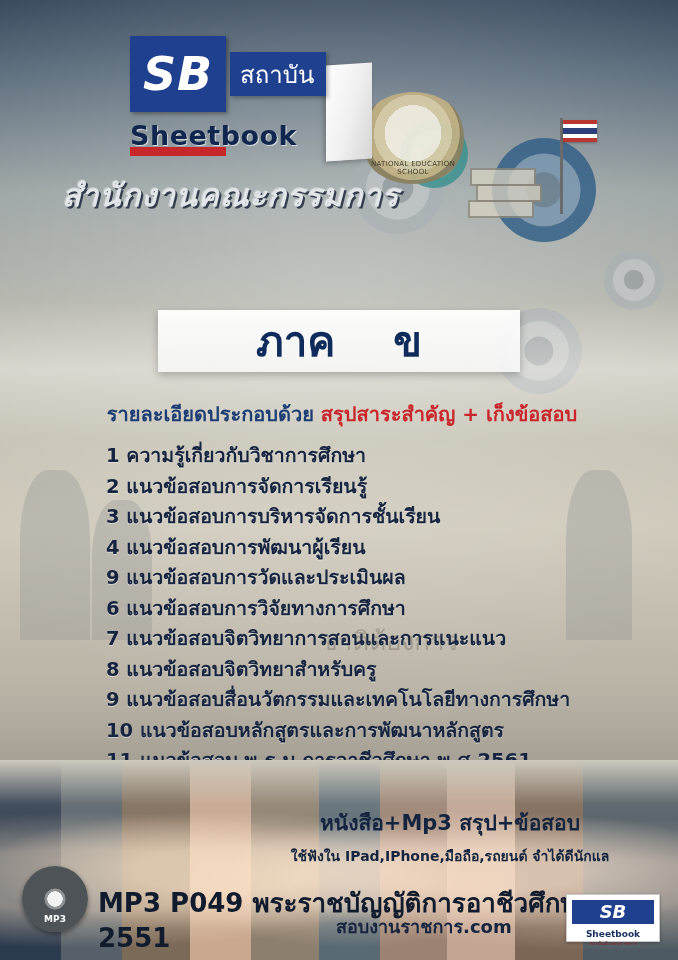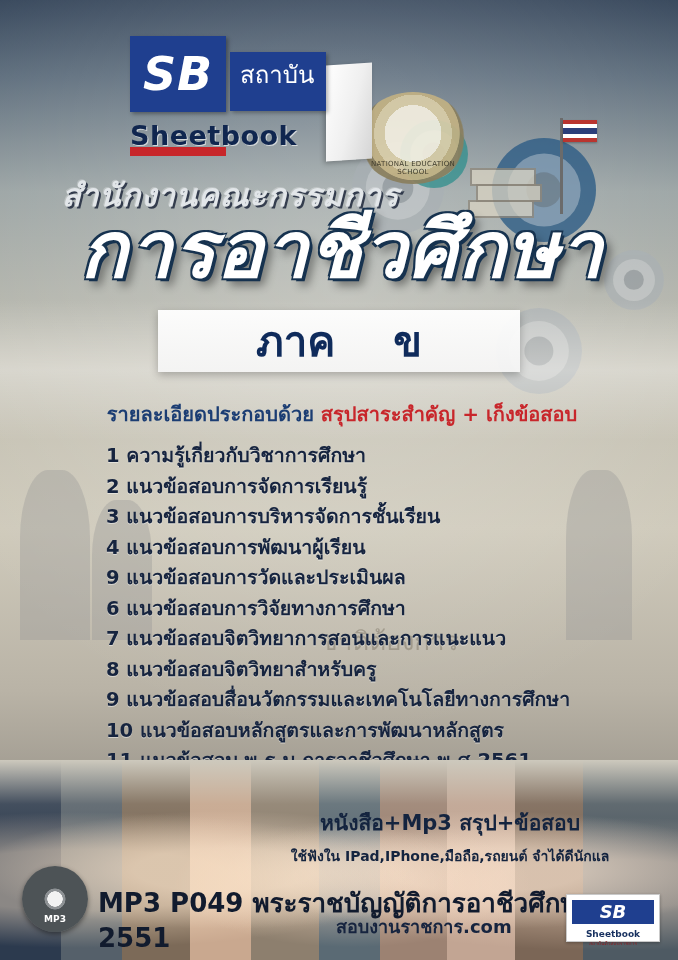--- a/index.html
+++ b/index.html
@@ -129,21 +129,21 @@
     left: 0; bottom: 0;
     width: 96px; height: 9px;
     background: #c7262a;
   }
   .logo-thai {
     position: absolute;
     left: 100px; top: 16px;
     background: #1f3f8f;
     color: #fff;
     font-size: 24px;
-    padding: 3px 12px 17px 10px;
+    padding: 3px 12px 2px 10px;
     font-family: "DejaVu Sans", sans-serif;
     box-shadow: 2px 2px 4px rgba(0,0,0,0.3);
   }
   .logo-sheetbook {
     position: absolute;
     left: 0; top: 84px;
     width: 230px;
     color: #10264f;
     font-size: 27px;
     font-weight: bold;
@@ -378,21 +378,20 @@
   <div class="logo">
     <div class="logo-seal"></div>
     <div class="logo-page"></div>
     <div class="logo-sb">SB</div>
     <div class="logo-sb-red"></div>
     <div class="logo-thai">สถาบัน</div>
     <div class="logo-sheetbook">Sheetbook</div>
   </div>
 
   <div class="headline-small">สำนักงานคณะกรรมการ</div>
-  <div class="headline-big">การอาชีวศึกษา</div>
 
   <div class="part-banner">
     <span class="part-word">ภาค</span>
     <span class="part-letter">ข</span>
   </div>
 
   <div class="subtitle">
     <span class="plain">รายละเอียดประกอบด้วย</span>
     <span class="accent">สรุปสาระสำคัญ + เก็งข้อสอบ</span>
   </div>

